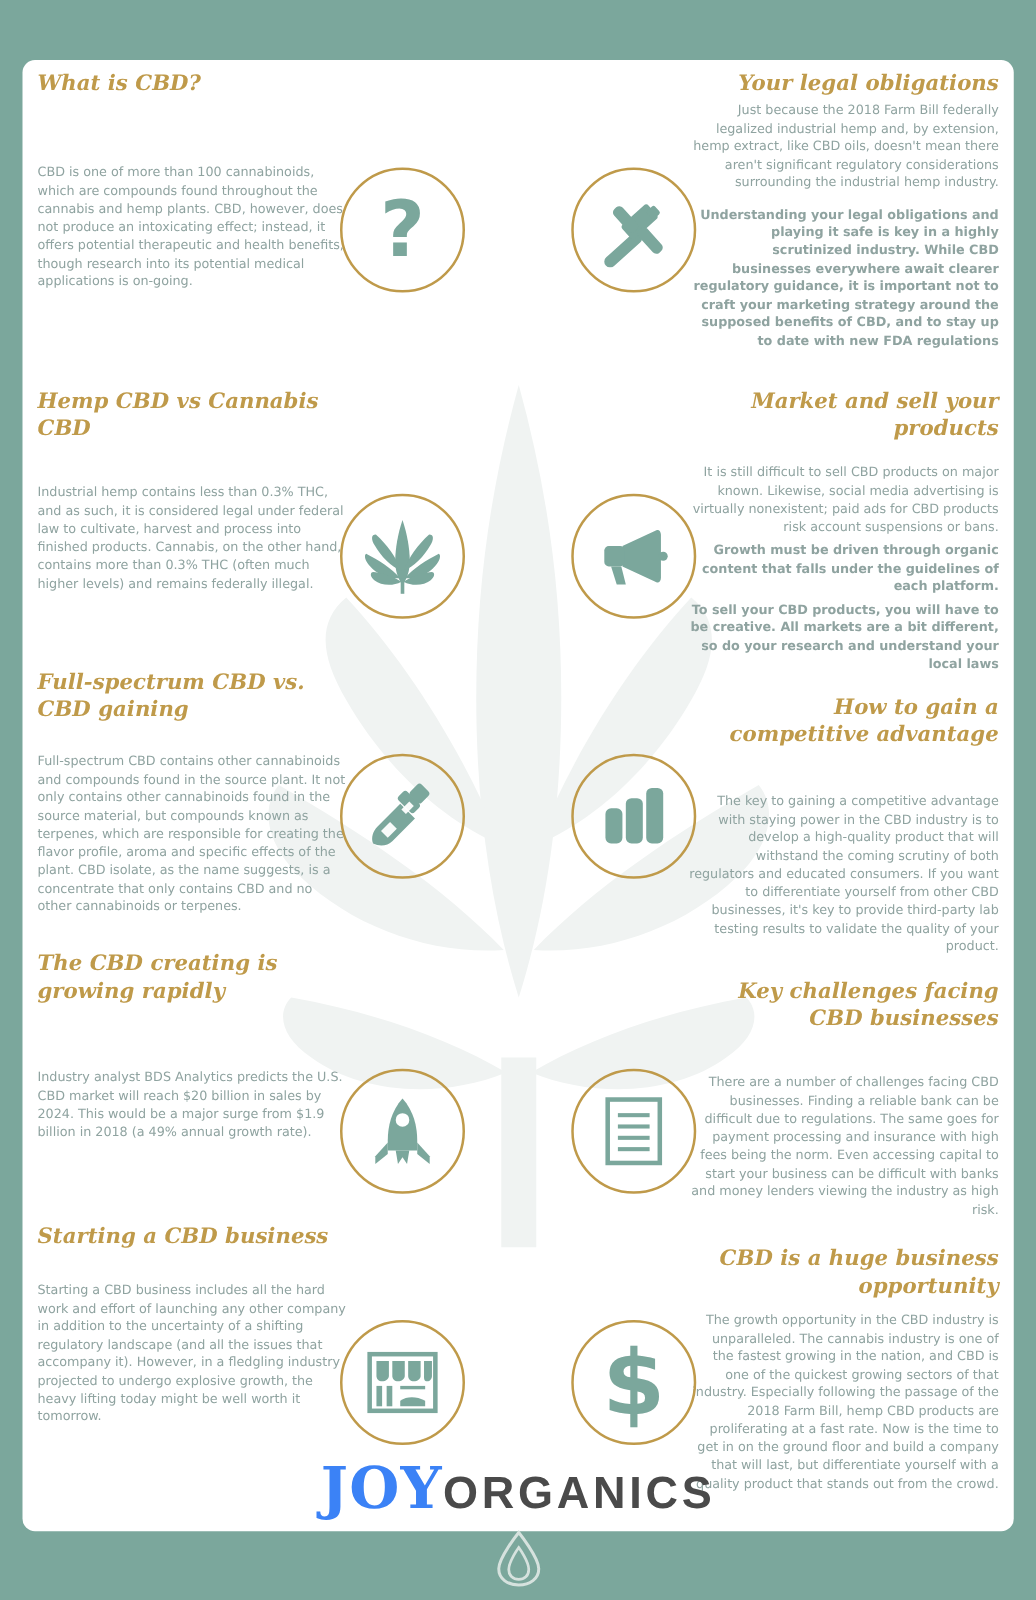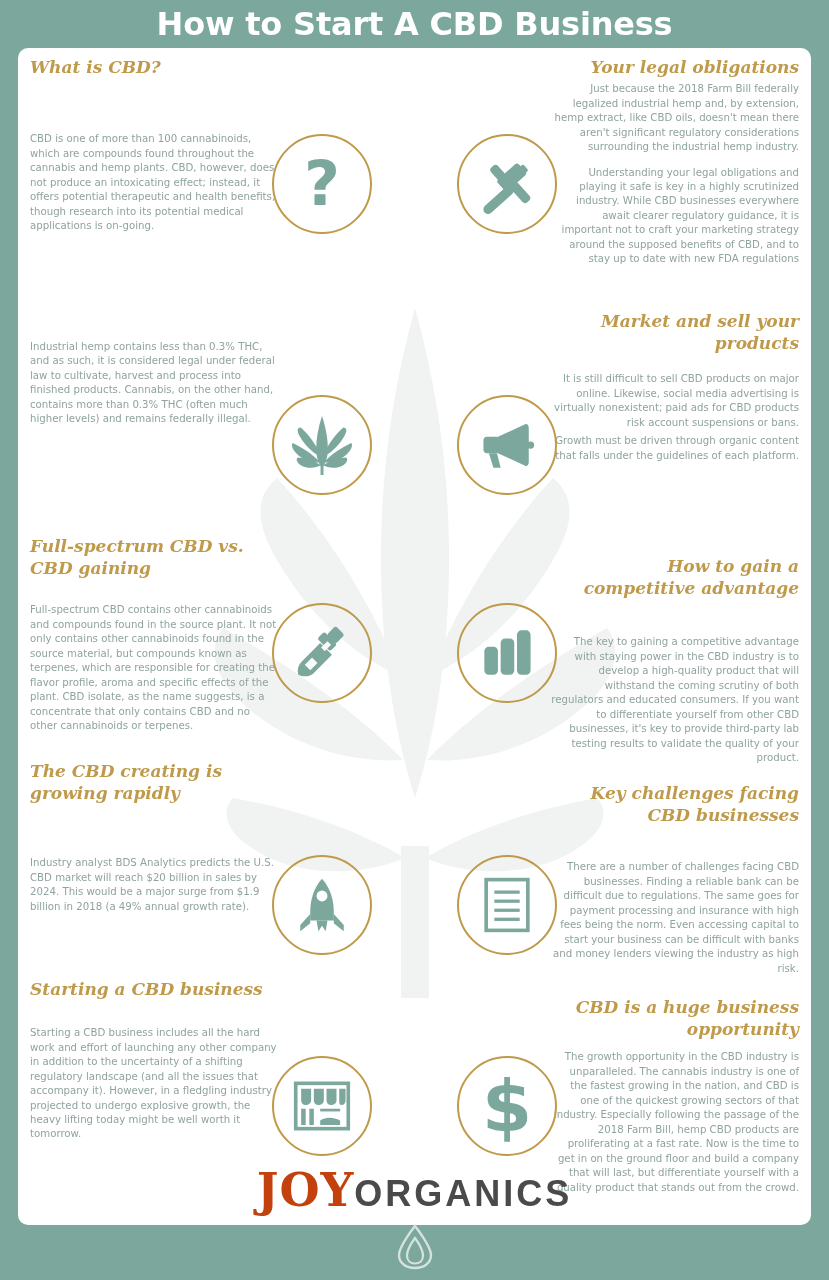--- a/index.html
+++ b/index.html
@@ -101,20 +101,21 @@
   }
   p.body-text {
     margin: 0;
     font-family: "DejaVu Sans", sans-serif;
     font-size: 10.2px;
     line-height: 1.42;
     color: #8fa3a0;
   }
   p.body-text + p.body-text {
     margin-top: 11px;
+    font-weight: bold;
   }
 
   
   .circle {
     width: 100px;
     height: 100px;
     border-radius: 50%;
     border: 2.5px solid #bf9a4a;
     background: rgba(255,255,255,0.0);
     display: flex;
@@ -136,21 +137,21 @@
     left: 0;
     bottom: 8px;
     width: 793px;
     text-align: center;
     white-space: nowrap;
   }
   .logo .joy {
     font-family: "DejaVu Serif", serif;
     font-weight: bold;
     font-size: 46px;
-    color: #c2410c;
+    color: #3b82f6;
     letter-spacing: 1px;
   }
   .logo .organics {
     font-family: "Liberation Sans", sans-serif;
     font-weight: 700;
     font-size: 36px;
     color: #4a4a4a;
     letter-spacing: 3px;
   }
 
@@ -161,23 +162,20 @@
     bottom: 10px;
     width: 40px;
     height: 46px;
   }
 </style>
 </head>
 <body>
 
 <div id="page">
 
-  <div class="header">
-    <h1>How to Start A CBD Business</h1>
-  </div>
 
   <div class="board">
 
     <svg class="watermark" viewBox="0 0 420 700" aria-hidden="true">
       <g fill="#f0f3f2">
 
         <path d="M210 10 C 232 90, 244 170, 244 260 C 244 350, 232 430, 210 500 C 188 430, 176 350, 176 260 C 176 170, 188 90, 210 10 Z"></path>
 
         <path d="M72 180 C 120 232, 164 300, 196 378 C 152 360, 104 318, 72 262 C 52 228, 48 200, 72 180 Z"></path>
 
@@ -221,29 +219,31 @@
               <rect x="41" y="28" width="10" height="26" rx="4" transform="rotate(-42 46 41)"></rect>
               <rect x="44" y="13" width="9" height="9" rx="2" transform="rotate(-42 48 17)"></rect>
             </g>
           </svg>
         </div>
       </div>
     </div>
 
     <div class="row" style="top:262px; height:220px;">
       <div class="col-left" style="top:0;">
+        <h2 class="section-title">Hemp CBD vs Cannabis CBD</h2>
         <div style="height:30px;"></div>
         <p class="body-text">Industrial hemp contains less than 0.3% THC, and as such, it is considered legal under federal law to cultivate, harvest and process into finished products. Cannabis, on the other hand, contains more than 0.3% THC (often much higher levels) and remains federally illegal.</p>
       </div>
 
       <div class="col-right" style="top:0;">
         <h2 class="section-title">Market and sell your products</h2>
         <div style="height:14px;"></div>
-        <p class="body-text">It is still difficult to sell CBD products on major online. Likewise, social media advertising is virtually nonexistent; paid ads for CBD products risk account suspensions or bans.</p>
+        <p class="body-text">It is still difficult to sell CBD products on major known. Likewise, social media advertising is virtually nonexistent; paid ads for CBD products risk account suspensions or bans.</p>
         <p class="body-text" style="margin-top:4px;">Growth must be driven through organic content that falls under the guidelines of each platform.</p>
+        <p class="body-text" style="margin-top:4px;">To sell your CBD products, you will have to be creative. All markets are a bit different, so do your research and understand your local laws</p>
       </div>
 
       <div class="icons" style="top:85px;">
         <div class="circle">
           <svg width="62" height="62" viewBox="0 0 64 64">
             <g fill="#7ba79c">
               <path d="M32 2 C36 14, 38 26, 38 36 C38 44, 36 50, 32 56 C28 50, 26 44, 26 36 C26 26, 28 14, 32 2 Z"></path>
               <path d="M10 14 C19 22, 27 33, 31 44 C23 41, 14 32, 9 23 C6 18, 6 14, 10 14 Z"></path>
               <path d="M54 14 C45 22, 37 33, 33 44 C41 41, 50 32, 55 23 C58 18, 58 14, 54 14 Z"></path>
               <path d="M2 30 C12 35, 23 42, 30 50 C21 51, 11 47, 5 40 C1 36, 0 31, 2 30 Z"></path>

